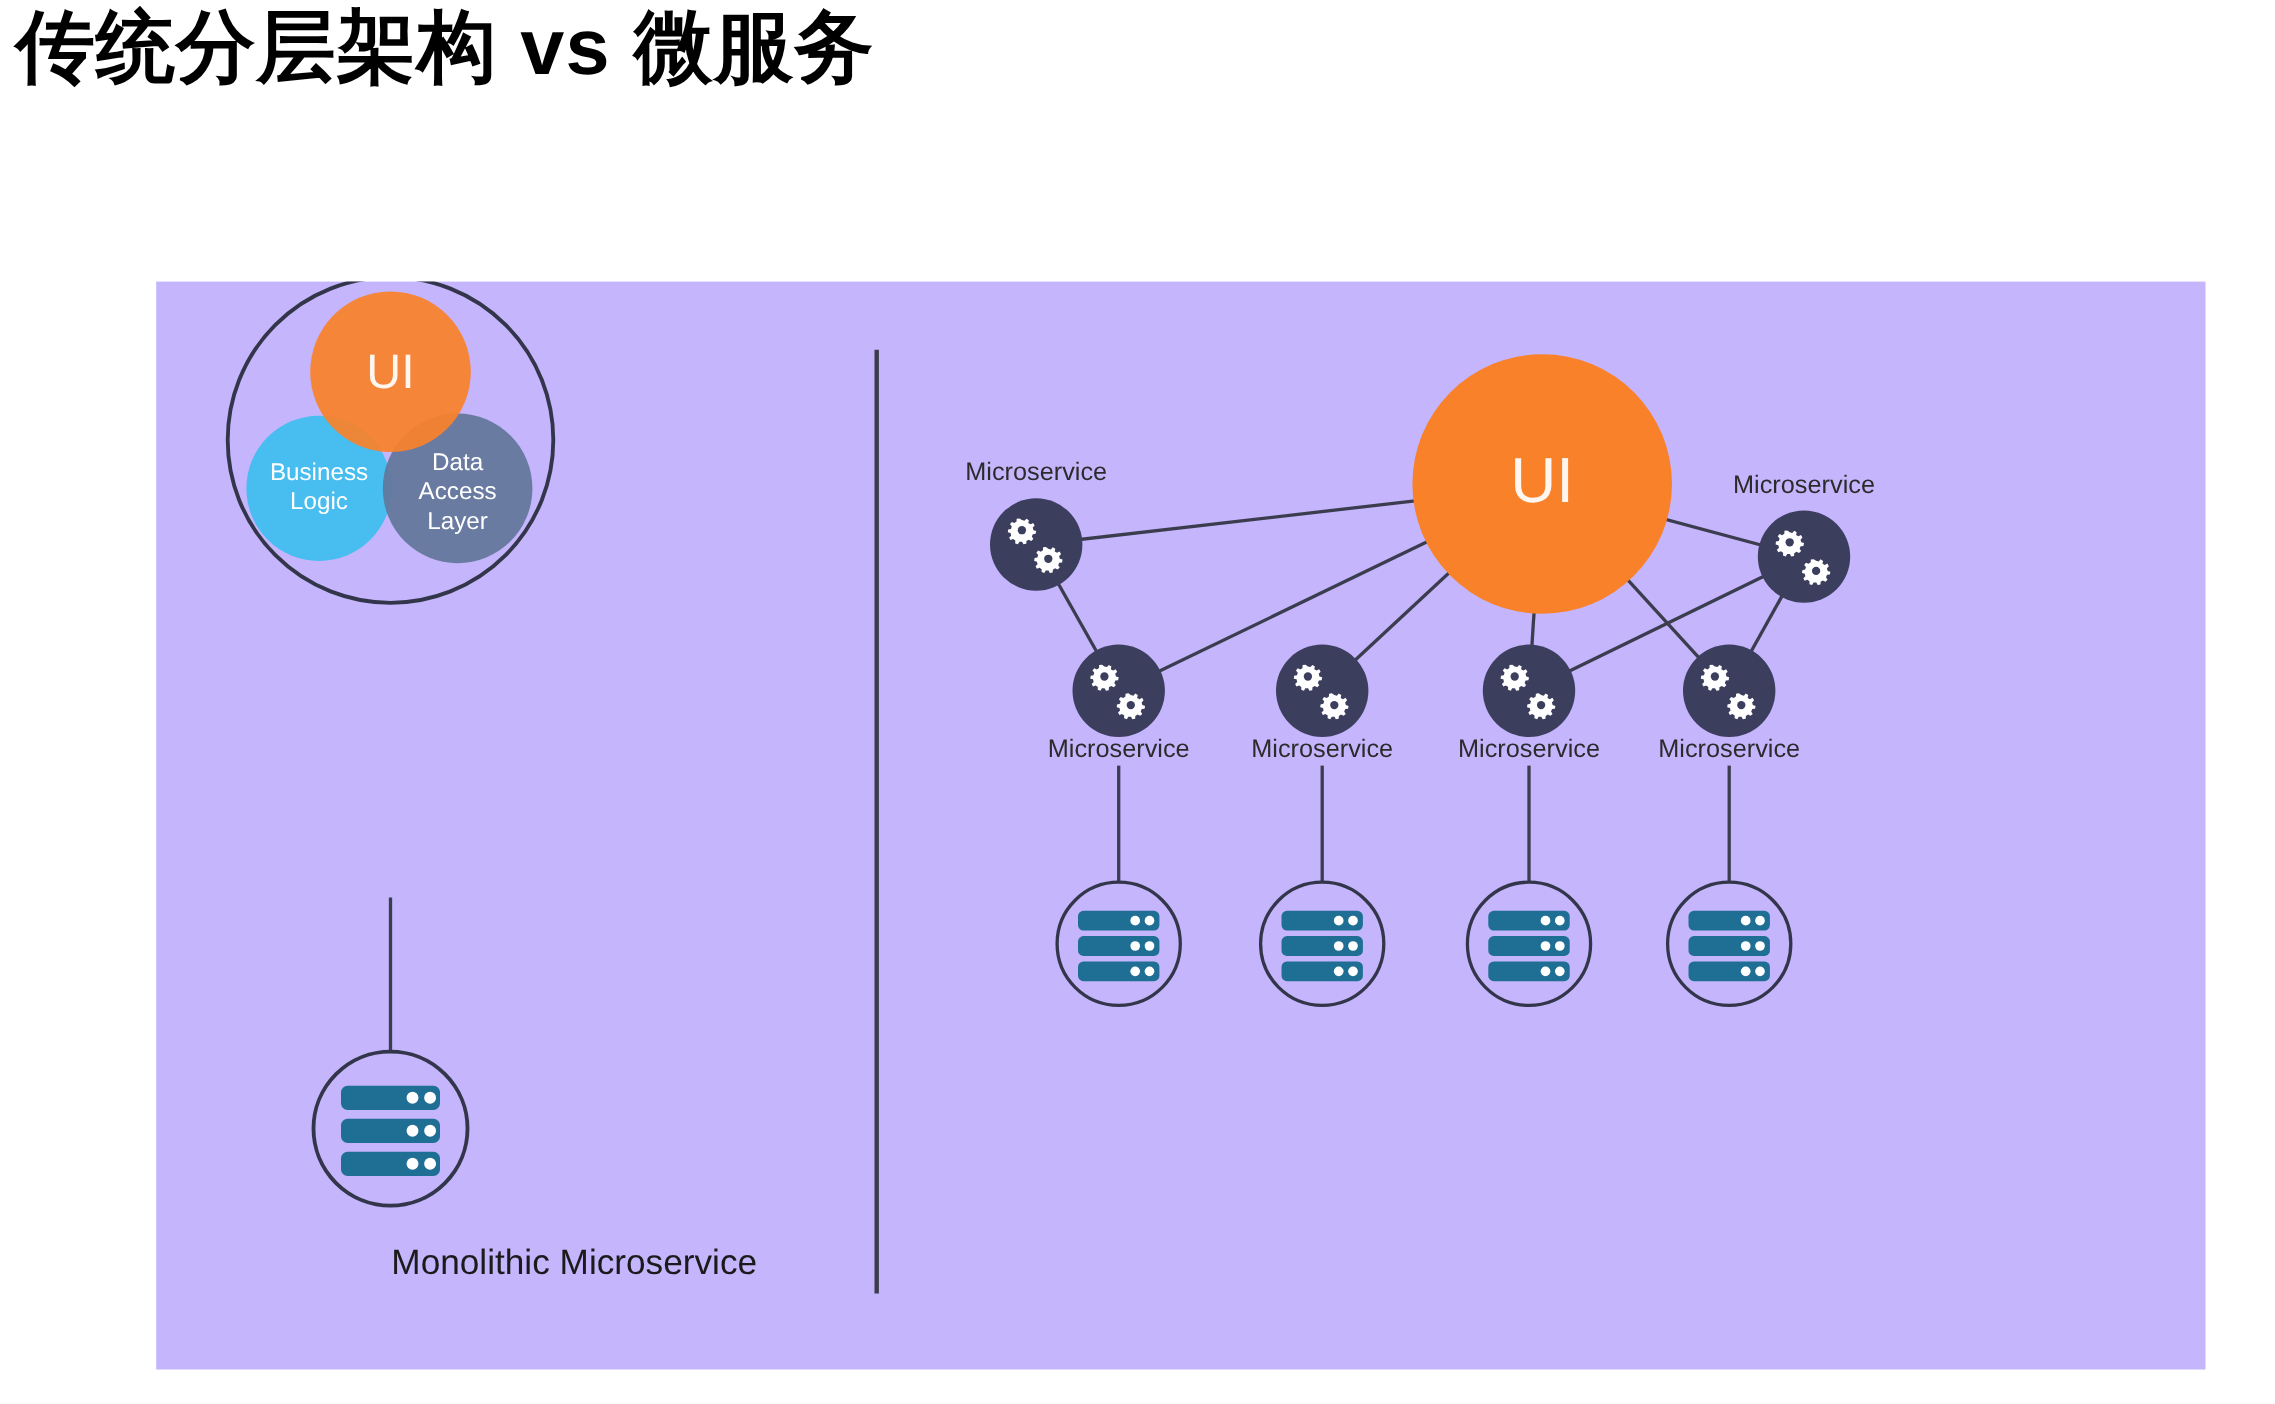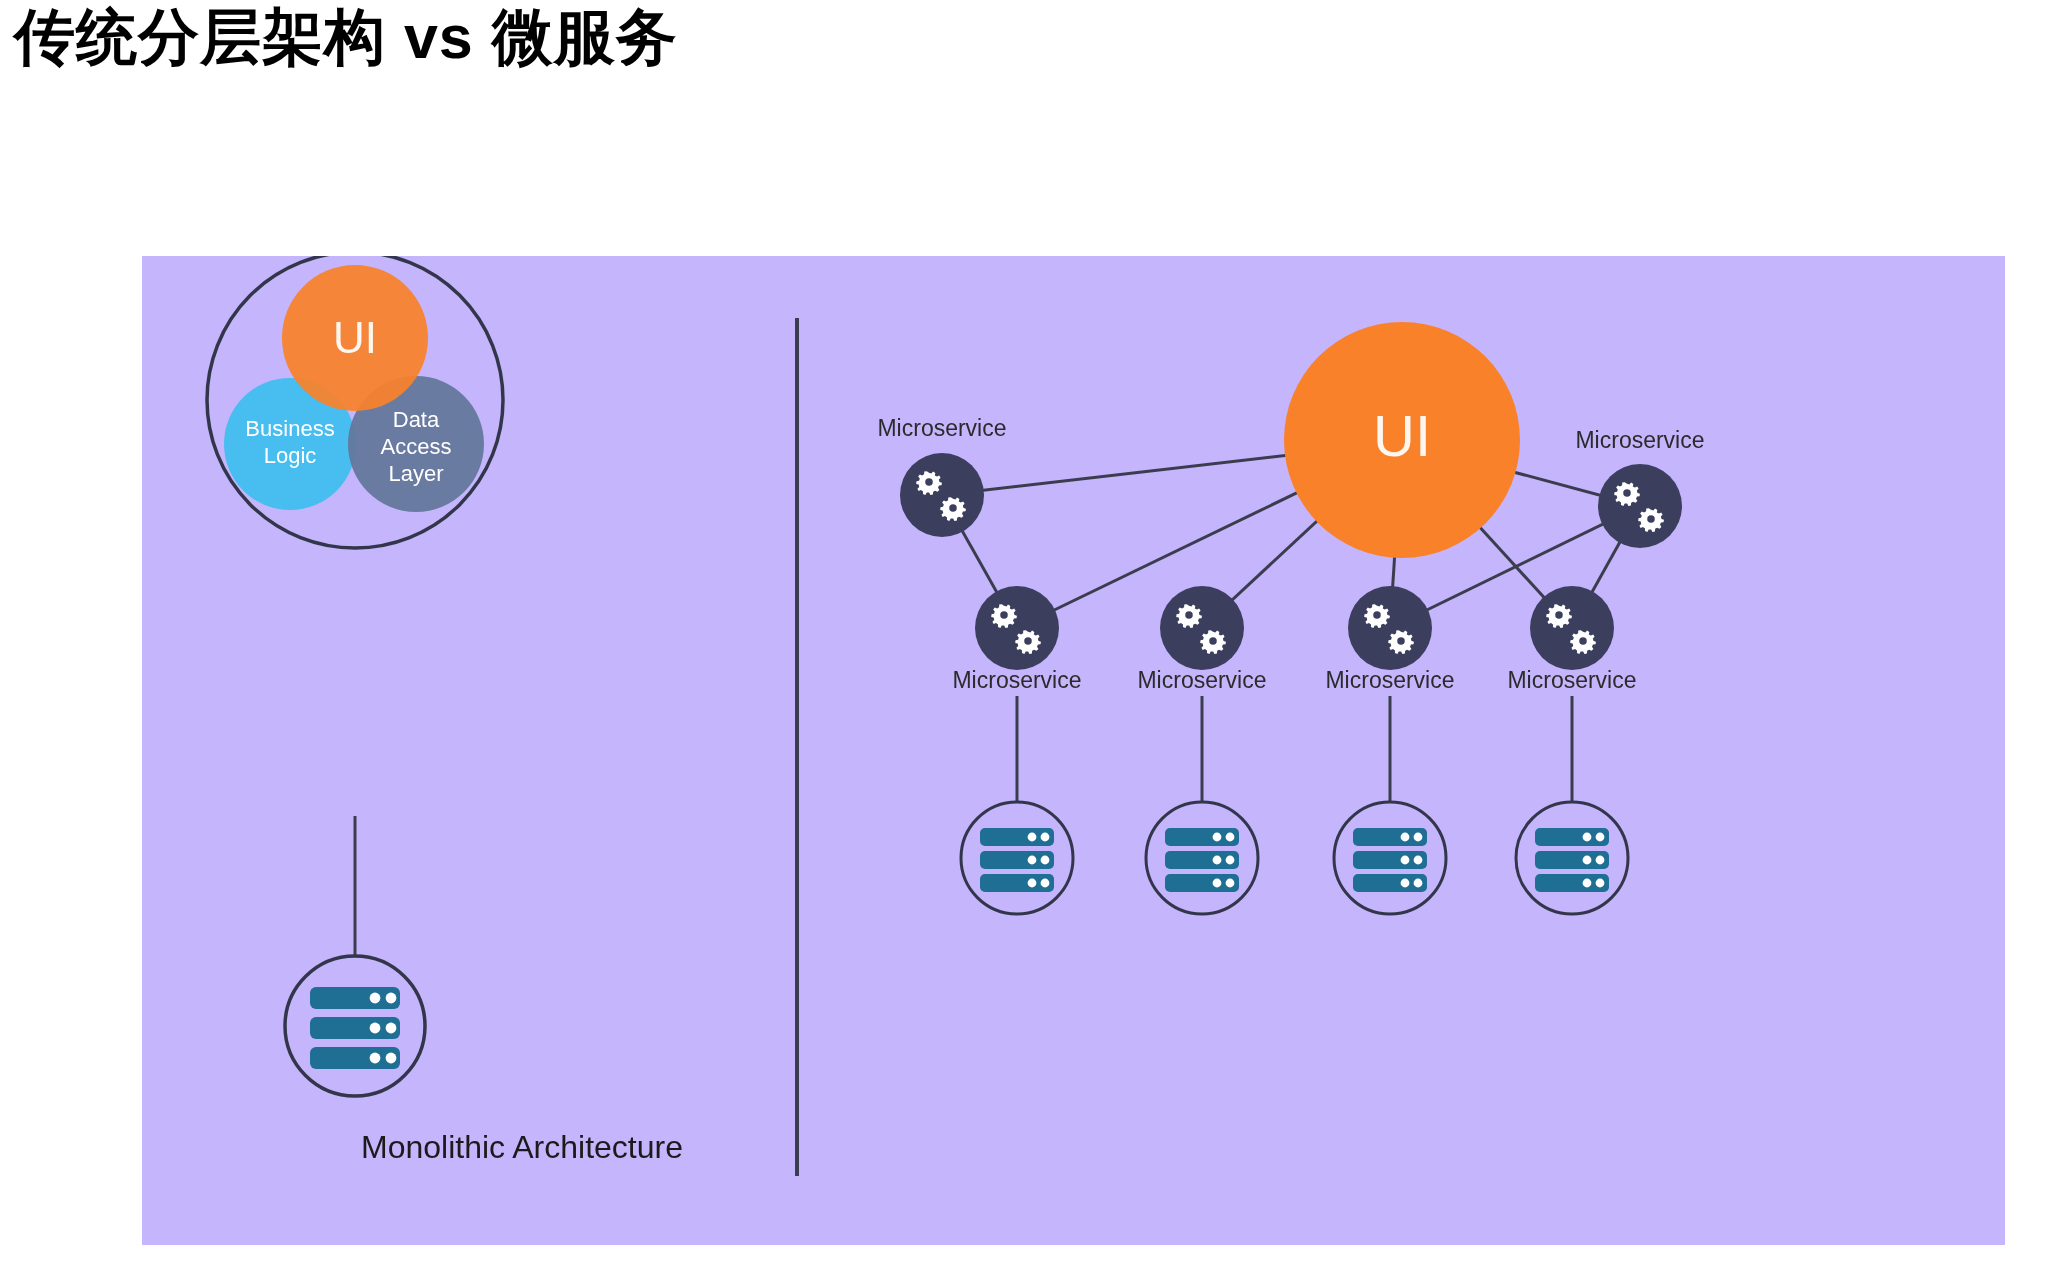--- a/index.html
+++ b/index.html
@@ -18,21 +18,21 @@
     position: absolute;
     left: 0; top: 0;
     width: 2068px;
     height: 1276px;
     background: #ffffff;
   }
   #slide-title {
     position: absolute;
     left: 14px;
     top: 2px;
-    font-size: 61px;
+    font-size: 72px;
     font-weight: bold;
     color: #000000;
     letter-spacing: 1px;
     white-space: nowrap;
     line-height: 1.15;
   }
   #diagram-panel {
     position: absolute;
     left: 142px;
     top: 256px;
@@ -265,16 +265,16 @@
             <circle cx="1445" cy="604" r="4.4" fill="#ffffff"></circle>
             <circle cx="1458" cy="604" r="4.4" fill="#ffffff"></circle>
             <rect x="1393" y="618" width="74" height="18" rx="5" fill="#1f6e94"></rect>
             <circle cx="1445" cy="627" r="4.4" fill="#ffffff"></circle>
             <circle cx="1458" cy="627" r="4.4" fill="#ffffff"></circle>
           </g>
         </g>
       </g>
     </svg>
 
-    <div class="caption-text" id="caption-mono">Monolithic Architecture</div>
+    <div class="caption-text" id="caption-mono">Monolithic Microservice</div>
 
   </div>
 </div>
 
 </body></html>

